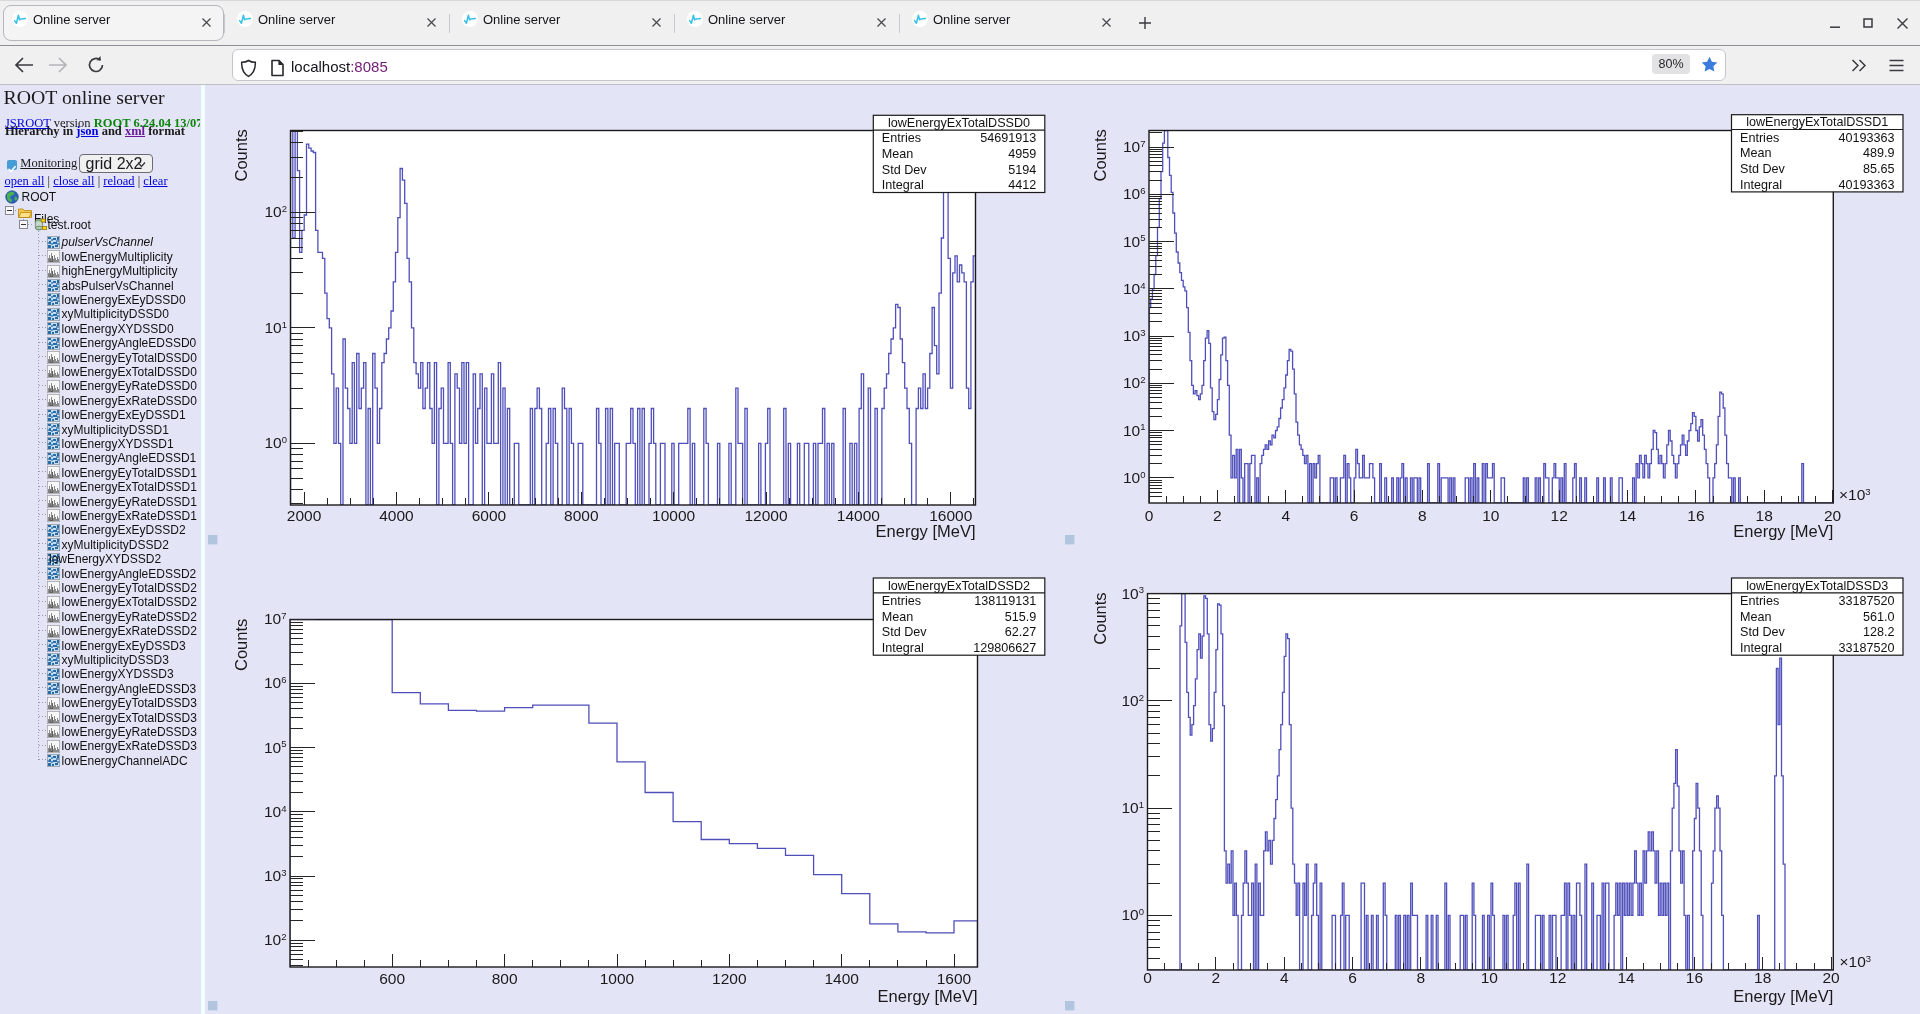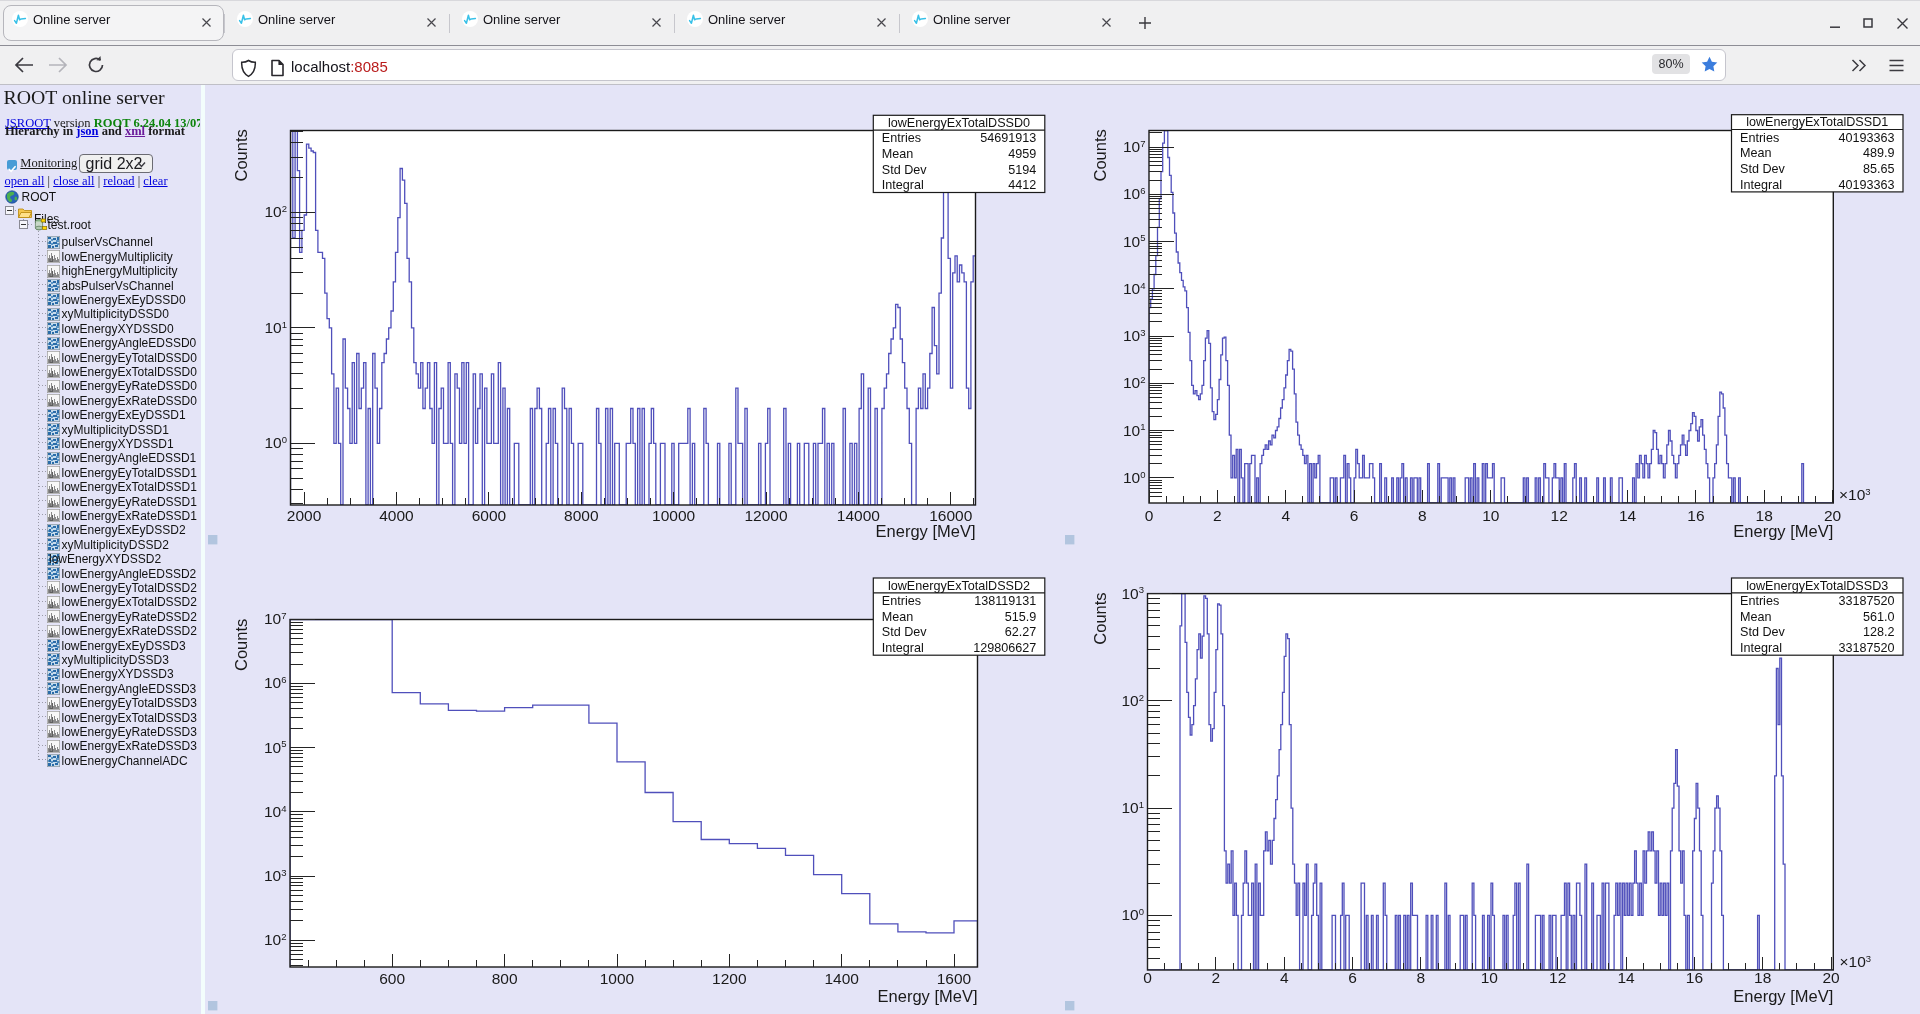--- a/index.html
+++ b/index.html
@@ -120,21 +120,21 @@
         <path d="M14.5 1 L14.9 5.6 L10.4 5.3 Z" fill="#3b3a40"></path>
       </svg>
       <div id="urlbar"></div>
       <svg width="17" height="19" viewBox="0 0 17 19" style="position:absolute;left:240px;top:13px">
         <path d="M8.5 1.5 C10.5 2.8 13 3.4 15.3 3.3 C15.6 9.5 13.4 14.6 8.5 17.3 C3.6 14.6 1.4 9.5 1.7 3.3 C4 3.4 6.5 2.8 8.5 1.5 Z" fill="none" stroke="#28272c" stroke-width="1.5"></path>
       </svg>
       <svg width="15" height="18" viewBox="0 0 15 18" style="position:absolute;left:270px;top:13px">
         <path d="M2 1.5 H9 L13 5.5 V16.5 H2 Z" fill="none" stroke="#28272c" stroke-width="1.6" stroke-linejoin="round"></path>
         <path d="M9 1.5 V5.5 H13" fill="#28272c" stroke="#28272c" stroke-width="1.2" stroke-linejoin="round"></path>
       </svg>
-      <div style="position:absolute;left:291px;top:12px;font-size:15px;color:#14131a;">localhost<span style="color:#b91c1c;">:8085</span></div>
+      <div style="position:absolute;left:291px;top:12px;font-size:15px;color:#14131a;">localhost<span style="color:#701a75;">:8085</span></div>
       <div class="zoombadge" style="top:8px;">80%</div>
       <svg width="17" height="17" viewBox="0 0 17 17" style="position:absolute;left:1701px;top:10px">
         <path d="M8.5 0.8 L10.9 5.7 L16.3 6.4 L12.4 10.2 L13.3 15.6 L8.5 13 L3.7 15.6 L4.6 10.2 L0.7 6.4 L6.1 5.7 Z" fill="#3b7ddd"></path>
       </svg>
       <svg width="16" height="15" viewBox="0 0 16 15" style="position:absolute;left:1851px;top:11.5px">
         <path d="M1.5 2 L7 7.5 L1.5 13 M8.5 2 L14 7.5 L8.5 13" fill="none" stroke="#3c3b41" stroke-width="1.5"></path>
       </svg>
       <svg width="15" height="13" viewBox="0 0 15 13" style="position:absolute;left:1889px;top:12.5px">
         <path d="M0.5 1.5 H14.5 M0.5 6.5 H14.5 M0.5 11.5 H14.5" stroke="#3c3b41" stroke-width="1.5"></path>
       </svg>
@@ -240,21 +240,21 @@
         </g>
         <g fill="#5a94c4">
           <rect x="4" y="3" width="2" height="2"></rect>
           <rect x="9" y="4" width="3" height="2"></rect>
           <rect x="0" y="6" width="2" height="2"></rect>
           <rect x="10" y="7" width="3" height="2"></rect>
           <rect x="4" y="7" width="2" height="2"></rect>
         </g>
         <rect x="0.35" y="0.35" width="12.3" height="12.3" fill="none" stroke="#8e98a2" stroke-width="0.7"></rect>
       </svg></div>
-    <div class="trow" style="left:61.5px;top:150.3px;">pulserVsChannel</div>
+    <div class="trow" style="left:61.5px;top:150.3px;font-style:italic;">pulserVsChannel</div>
     <div class="ticon" style="left:47px;top:164.20000000000002px;"><svg width="13" height="13" viewBox="0 0 13 13">
         <rect x="0" y="0" width="13" height="13" fill="#f7f7f7"></rect>
         <path d="M1 12 V8 H2 V5 H3 V8 H4 V3 H5 V7 H6 V9 H7 V5 H8 V8 H9 V10 H10 V7 H11 V9 H12 V12 Z" fill="#8a8a8a"></path>
         <path d="M2.5 12 V9 H3.5 V11 H5 V6 H6 V12 Z" fill="#5f5f5f"></path>
         <rect x="0.35" y="0.35" width="12.3" height="12.3" fill="none" stroke="#9a9a9a" stroke-width="0.7"></rect>
       </svg></div>
     <div class="trow" style="left:61.5px;top:164.7px;">lowEnergyMultiplicity</div>
     <div class="ticon" style="left:47px;top:178.60000000000002px;"><svg width="13" height="13" viewBox="0 0 13 13">
         <rect x="0" y="0" width="13" height="13" fill="#f7f7f7"></rect>
         <path d="M1 12 V8 H2 V5 H3 V8 H4 V3 H5 V7 H6 V9 H7 V5 H8 V8 H9 V10 H10 V7 H11 V9 H12 V12 Z" fill="#8a8a8a"></path>

